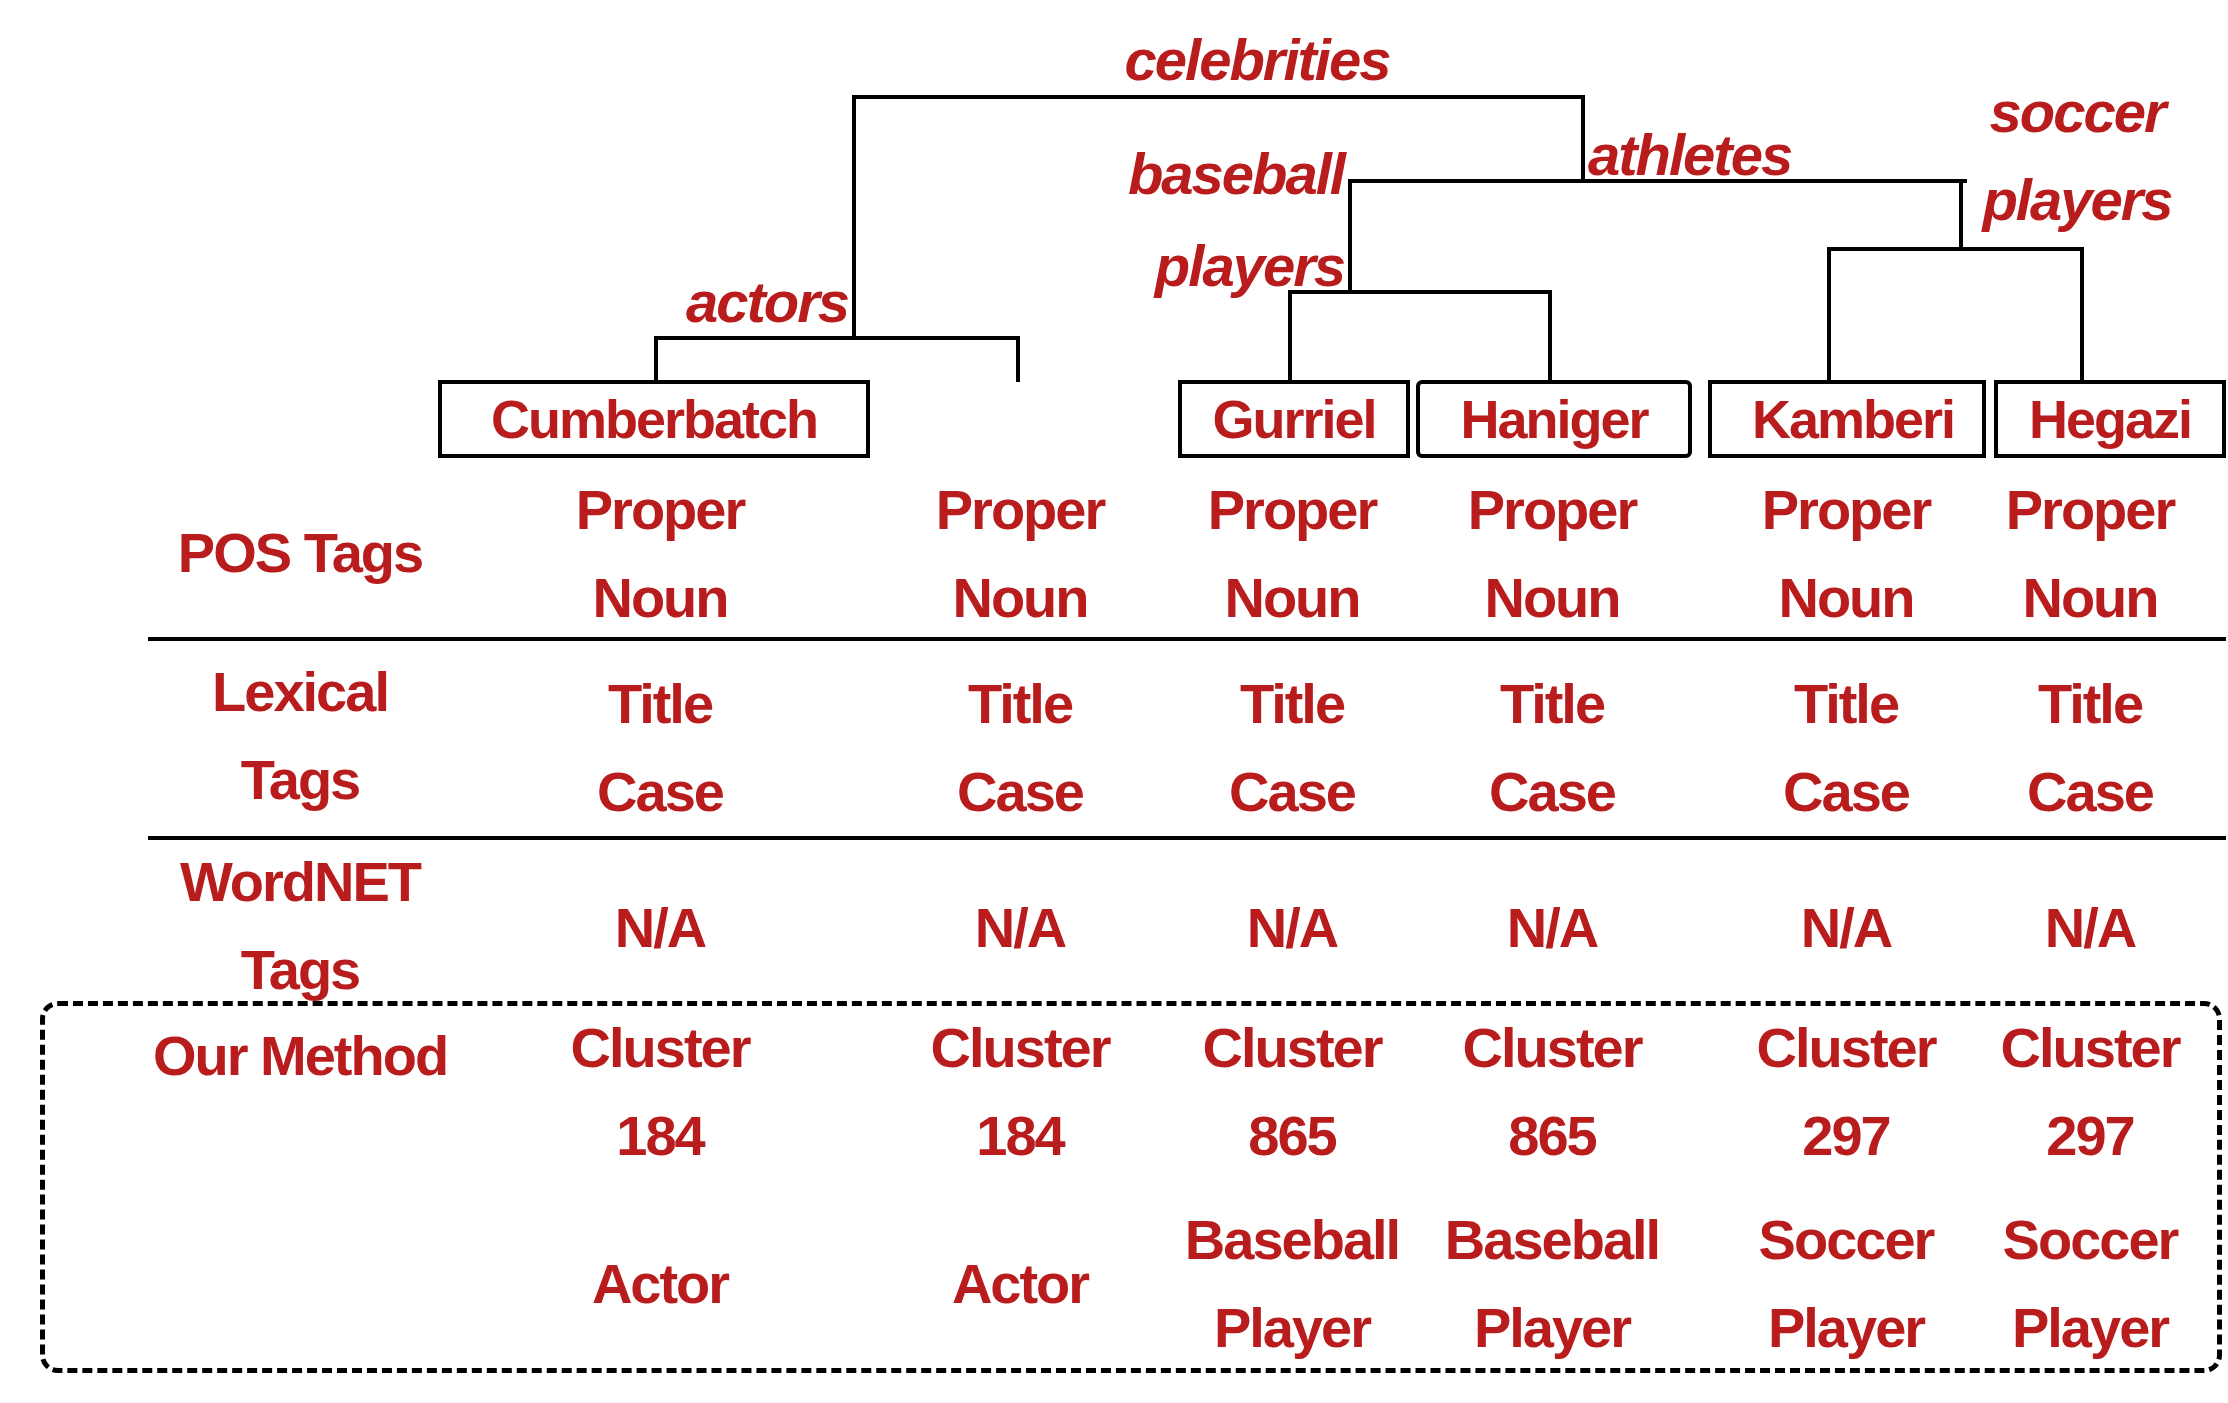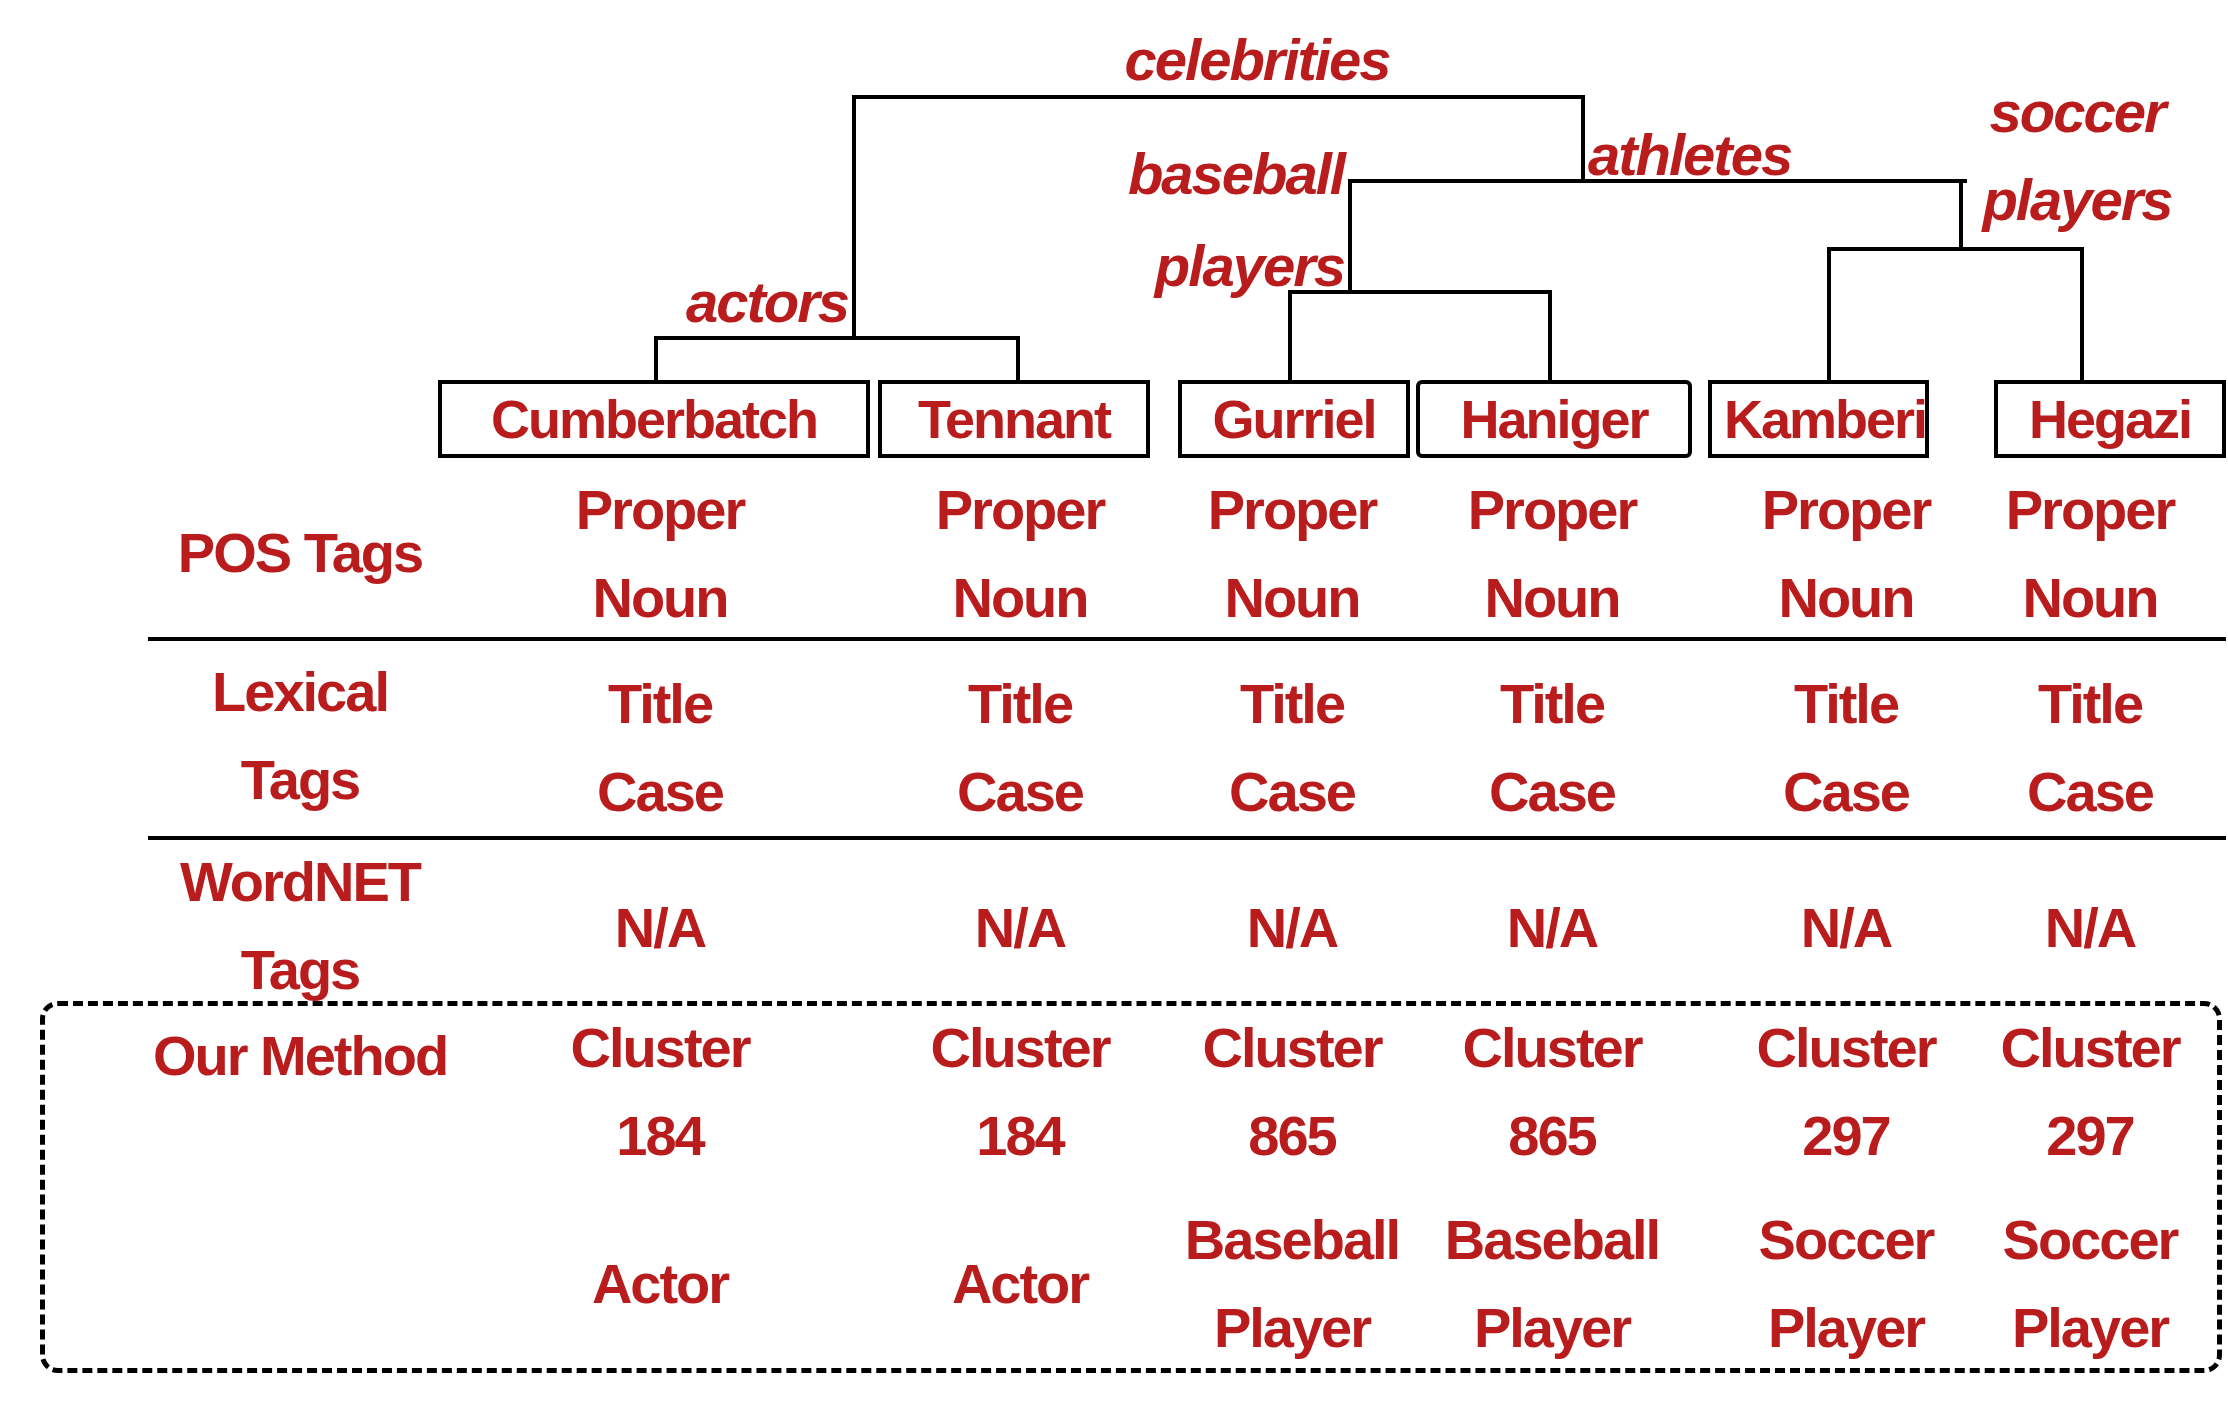--- a/index.html
+++ b/index.html
@@ -84,24 +84,23 @@
 
   <div class="tree-label" style="left:1052px; top:16px;  width:410px; text-align:center;">celebrities</div>
   <div class="tree-label" style="left:600px;  top:258px; width:248px; text-align:right;">actors</div>
   <div class="tree-label two-line" style="left:1056px; top:128px; width:288px; text-align:right;">baseball
 players</div>
   <div class="tree-label" style="left:1588px; top:111px; width:300px; text-align:left;">athletes</div>
   <div class="tree-label" style="left:1938px; top:68px;  width:278px; text-align:center;">soccer
 players</div>
 
   <div class="leaf" style="left:438px;  width:432px;">Cumberbatch</div>
-  <div class="leaf" style="left:878px;  width:272px;">Tennant</div>
   <div class="leaf" style="left:1178px; width:232px;">Gurriel</div>
   <div class="leaf" style="left:1416px; width:276px;border-radius:6px;">Haniger</div>
-  <div class="leaf" style="left:1708px; width:221px;padding-left:12px;">Kamberi</div>
+  <div class="leaf" style="left:1708px; width:278px;padding-left:12px;">Kamberi</div>
   <div class="leaf" style="left:1994px; width:232px;">Hegazi</div>
 
   <div class="sep" style="top:637px;"></div>
   <div class="sep" style="top:836px;"></div>
   <div class="dashed-box"></div>
 
   <div class="rlabel" style="left:300px; top:509px;">POS Tags</div>
   <div class="cell" style="left:660px;  top:466px;">Proper
 Noun</div>
   <div class="cell" style="left:1020px; top:466px;">Proper

